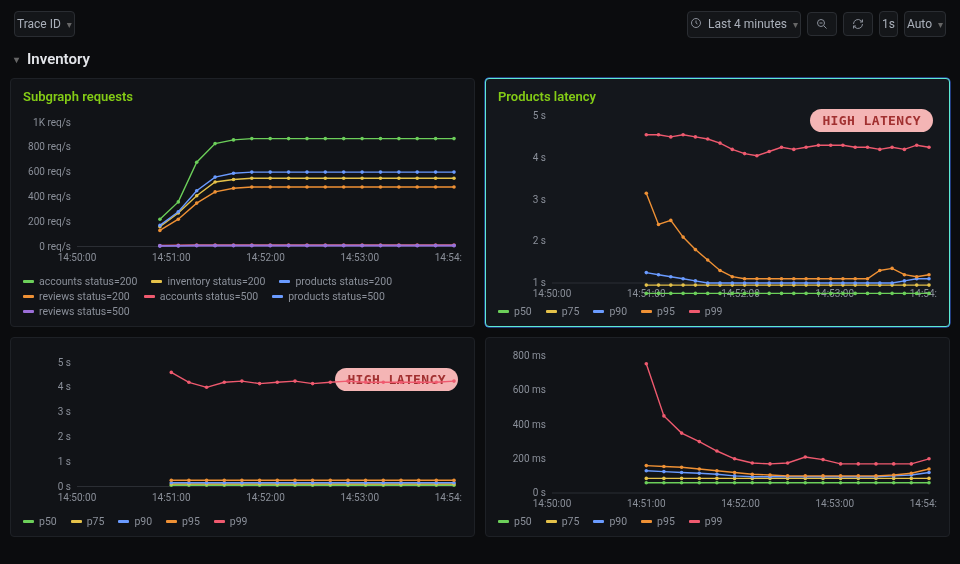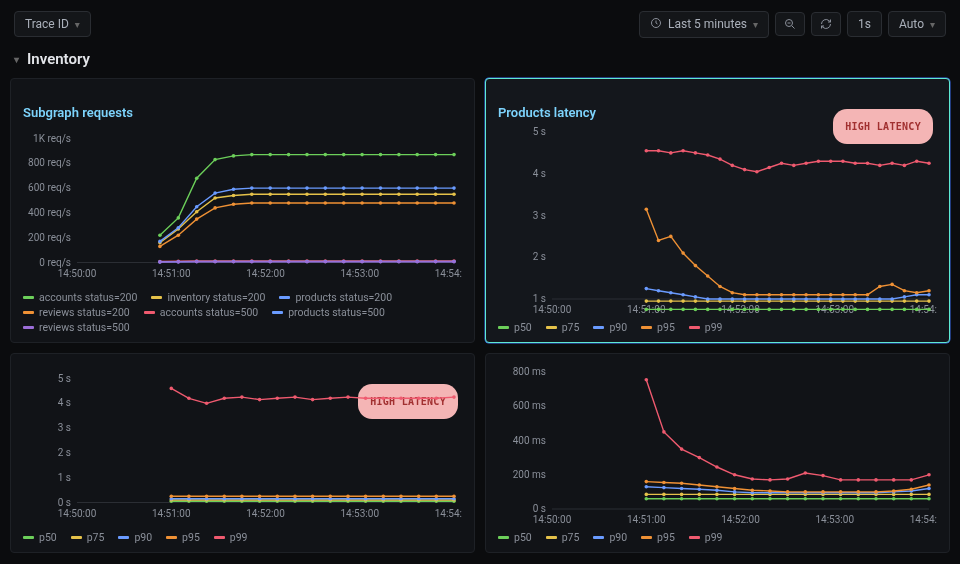--- a/index.html
+++ b/index.html
@@ -18,21 +18,21 @@
     align-items: center;
     padding: 10px 14px 6px;
     height: 44px;
   }
   .tb-left, .tb-right { display: flex; align-items: center; gap: 6px; }
   .pill, .icon-btn {
     background: #141619;
     border: 1px solid #2a2d32;
     border-radius: 4px;
     color: #aab0ba;
-    padding: 5px 10px;
+    padding: 5px 2px;
     display: flex;
     align-items: center;
     gap: 6px;
     cursor: pointer;
     font-size: 12px;
   }
   .icon-btn { padding: 5px 8px; }
   .chev { font-size: 10px; color: #666; }
   .section-head {
     display: flex;
@@ -53,31 +53,31 @@
   .panel {
     background: #111317;
     border: 1px solid #1e2126;
     border-radius: 4px;
     position: relative;
     padding: 10px 12px 8px;
     display: flex;
     flex-direction: column;
   }
   .panel.selected { border: 1px solid #5eead4; box-shadow: 0 0 0 0.5px #3a6df0; background: #14171c; }
-  .panel-title { color: #7dd3fc; font-size: 13px; font-weight: 600; margin-bottom: 4px; margin-top: 16px; }
+  .panel-title { color: #84cc16; font-size: 13px; font-weight: 600; margin-bottom: 4px; }
   .badge {
     position: absolute;
     top: 30px;
     right: 16px;
     background: #f4b5b5;
     color: #a13030;
     font-family: Menlo, Consolas, monospace;
-    font-size: 10px;
+    font-size: 13px;
     font-weight: 600;
-    padding: 12px 12px;
+    padding: 4px 12px;
     border-radius: 14px;
     letter-spacing: 0.03em;
   }
   .chart-area { flex: 1; position: relative; }
   svg.chart { width: 100%; height: 100%; display: block; }
   .y-tick, .x-tick { fill: #8a8f99; font-size: 10px; }
   .axis-line { stroke: #2b2e34; stroke-width: 1; }
   .series-line { fill: none; stroke-width: 1.4; }
   .legend {
     display: flex;
@@ -101,21 +101,21 @@
     </div>
   </div>
   <div class="tb-right">
     <div class="pill">
       <span>
         <svg width="12" height="12" viewBox="0 0 24 24" fill="none" stroke="#8a8f99" stroke-width="2">
             <circle cx="12" cy="12" r="9"></circle>
             <path d="M12 7v5l3 2"></path>
           </svg>
       </span>
-      <span>Last 5 minutes</span>
+      <span>Last 4 minutes</span>
       <span class="chev">▾</span>
     </div>
     <div class="icon-btn">
       <svg width="12" height="12" viewBox="0 0 24 24" fill="none" stroke="#8a8f99" stroke-width="2">
           <circle cx="10" cy="10" r="7"></circle>
           <path d="M21 21l-5-5"></path>
           <path d="M7 10h6"></path>
         </svg>
     </div>
     <div class="icon-btn">

